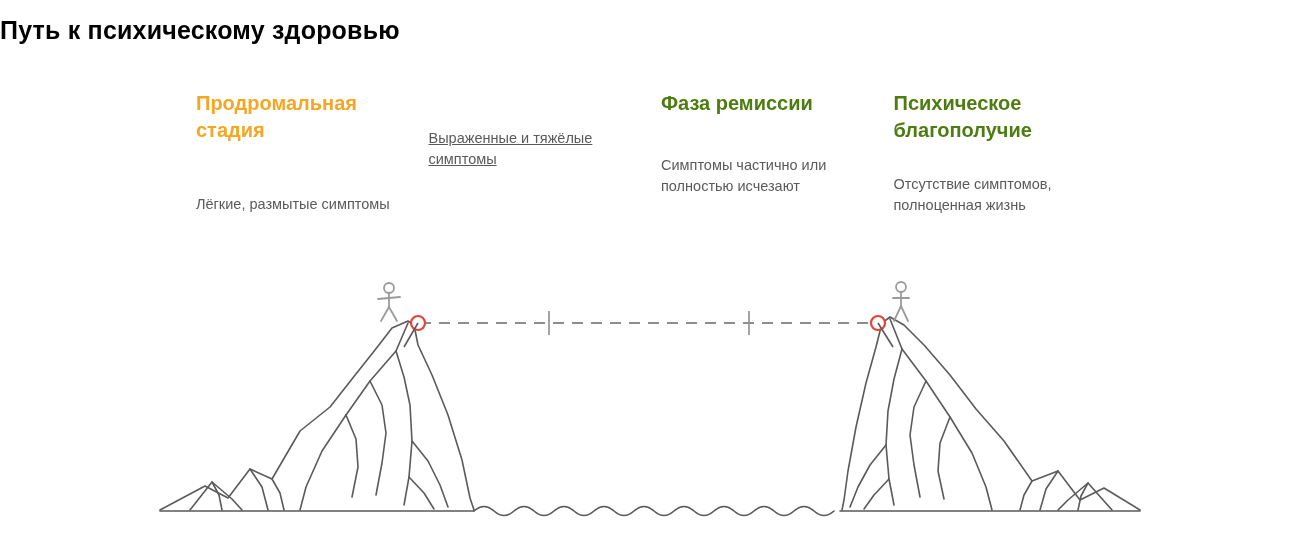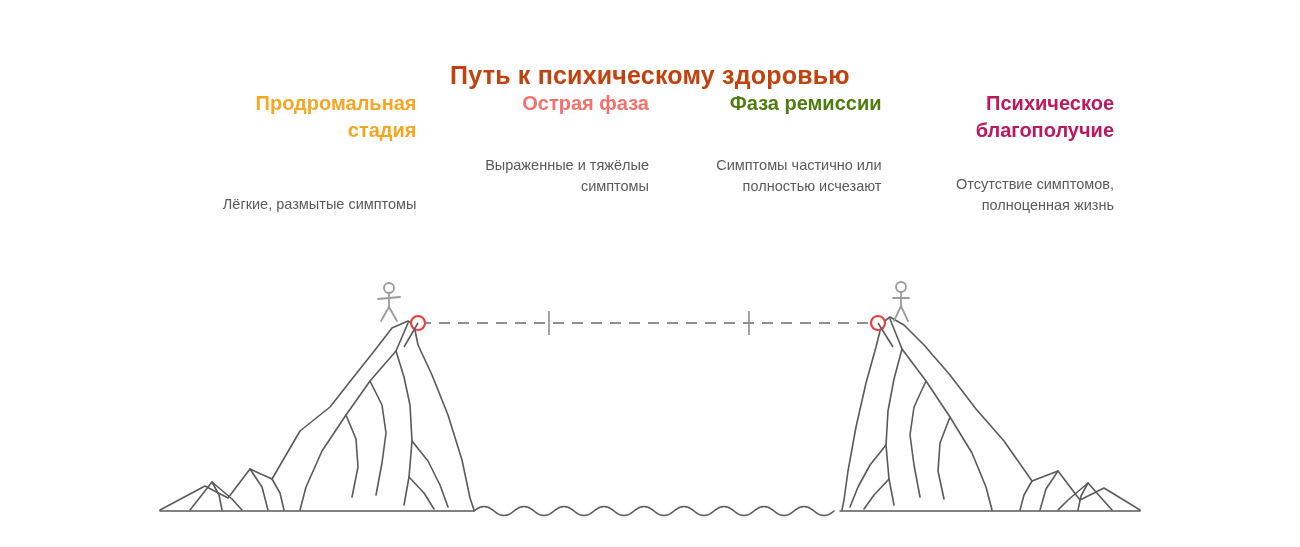--- a/index.html
+++ b/index.html
@@ -12,55 +12,53 @@
     height: 547px;
     position: relative;
     font-family: "Liberation Sans", sans-serif;
     overflow: hidden;
   }
   .title {
     position: absolute;
     top: 16px;
     left: 0;
     width: 1300px;
-    text-align: center;
     font-size: 25px;
     font-weight: bold;
-    color: #c2410c;
+    color: #000000;
     letter-spacing: 0.2px;
-    margin-top: 45px;
   }
   .stages {
     position: absolute;
     top: 90px;
     left: 190px;
     width: 930px;
     display: flex;
     flex-direction: row;
     align-items: flex-start;
   }
   .stage {
     width: 25%;
-    text-align: right;
+    text-align: left;
     padding: 0 6px;
     box-sizing: border-box;
   }
   .stage-label {
     font-size: 20px;
     font-weight: bold;
     line-height: 1.35;
   }
   .stage-desc {
     margin-top: 38px;
     font-size: 14.5px;
     color: #5a5a5a;
     line-height: 1.45;
   }
   .stage.s1 .stage-desc { margin-top: 50px; }
-  .stage.s2 .stage-desc { margin-top: 38px; }
+  .stage.s2 .stage-desc { margin-top: 38px; text-decoration: underline; }
   .stage.s3 .stage-desc { }
   .stage.s4 .stage-desc { margin-top: 30px; }
   .scene {
     position: absolute;
     left: 0;
     top: 255px;
     width: 1300px;
     height: 292px;
   }
 </style>
@@ -68,29 +66,28 @@
 <body>
 
 <div class="title">Путь к психическому здоровью</div>
 
 <div class="stages">
   <div class="stage s1">
     <div class="stage-label" style="color:#f5a623">Продромальная стадия</div>
     <div class="stage-desc">Лёгкие, размытые симптомы</div>
   </div>
   <div class="stage s2">
-    <div class="stage-label" style="color:#f4706a">Острая фаза</div>
     <div class="stage-desc">Выраженные и тяжёлые симптомы</div>
   </div>
   <div class="stage s3">
     <div class="stage-label" style="color:#4d7c0f">Фаза ремиссии</div>
     <div class="stage-desc">Симптомы частично или полностью исчезают</div>
   </div>
   <div class="stage s4">
-    <div class="stage-label" style="color:#be185d">Психическое благополучие</div>
+    <div class="stage-label" style="color:#4d7c0f">Психическое благополучие</div>
     <div class="stage-desc">Отсутствие симптомов, полноценная жизнь</div>
   </div>
 </div>
 
 <div class="scene">
 <svg width="1300" height="292" viewBox="0 0 1300 292" xmlns="http://www.w3.org/2000/svg">
   <g fill="none" stroke="#5a5a5a" stroke-width="1.6" stroke-linecap="round" stroke-linejoin="round">
 
     <path d="M160 255 L205 231 L228 243 L250 214 L272 224 L300 176 L330 152 L352 124 L375 95 L392 73 L408 66 L414 70 L418 90 L432 120 L448 160 L462 205 L470 243 L474 255"></path>
 

